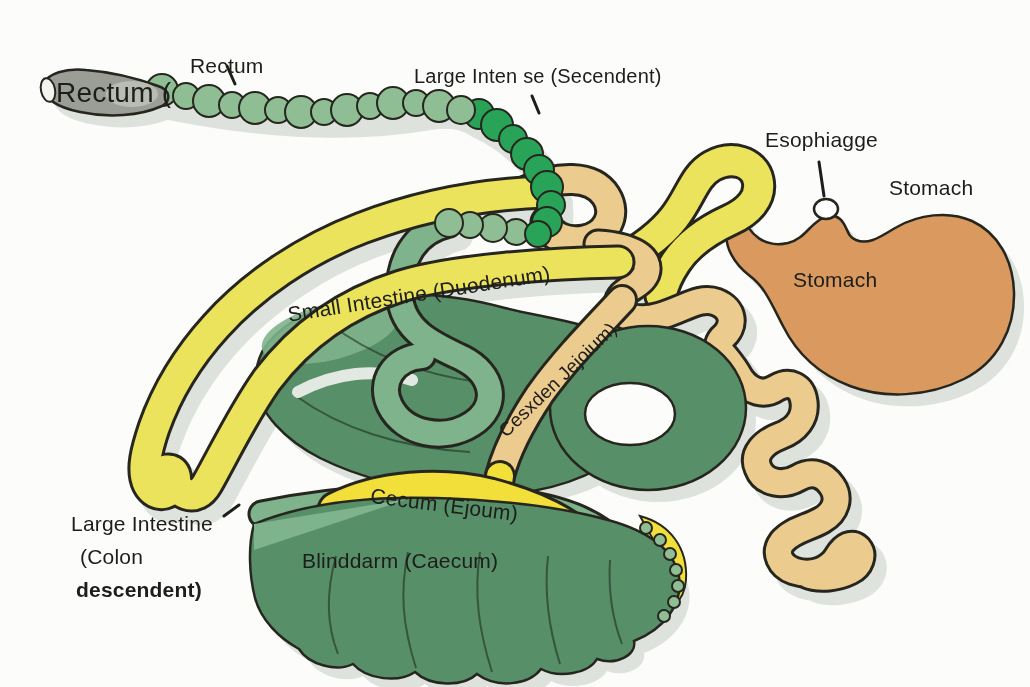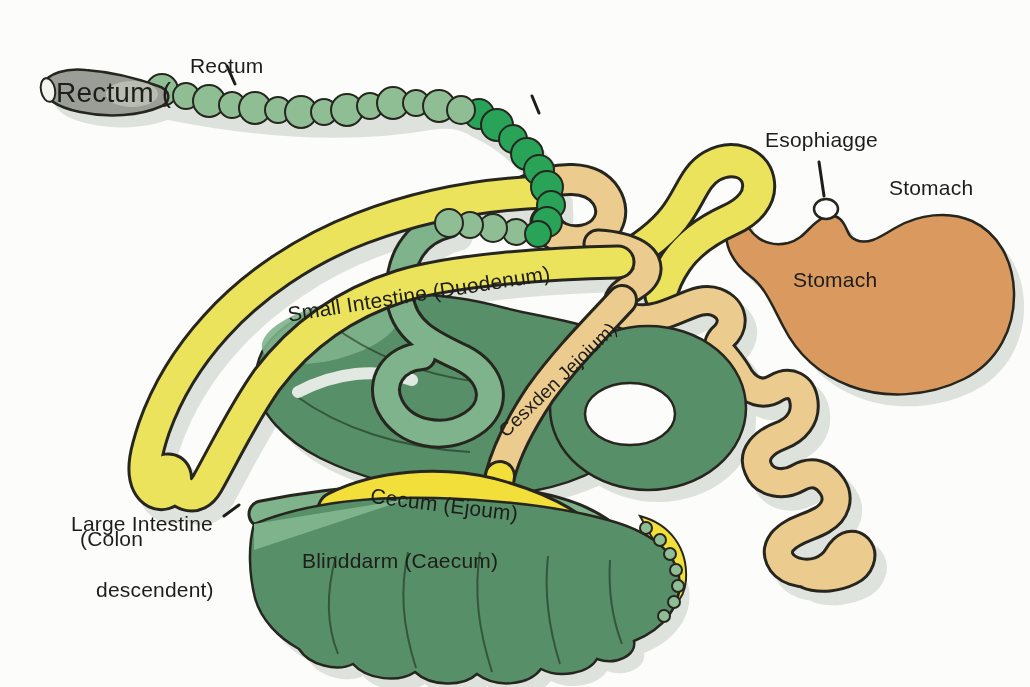--- a/index.html
+++ b/index.html
@@ -176,23 +176,24 @@
   </g>
 
   <path class="ptr" d="M 227,66 L 235,84"></path>
   <path class="ptr" d="M 532,96 L 539,113"></path>
   <path class="ptr" d="M 819,162 L 824,196"></path>
   <path class="ptr" d="M 224,516 L 239,505"></path>
 </svg>
 
 <div class="lbl" style="left:56px;top:77px;font-size:28px;">Rectum (</div>
 <div class="lbl" style="left:190px;top:40px;margin-top:14px;">Rectum</div>
+<div class="lbl" style="left:414px;top:65px;font-size:20px;">Large Inten se (Secendent)</div>
 <div class="lbl" style="left:765px;top:128px;">Esophiagge</div>
 <div class="lbl" style="left:889px;top:176px;">Stomach</div>
 <div class="lbl" style="left:793px;top:268px;">Stomach</div>
 <div class="lbl" style="left:286px;top:303px;transform:rotate(-9deg);transform-origin:0 0;">Small Intestine (Duodenum)</div>
 <div class="lbl" style="left:558px;top:380px;font-size:19px;transform:translate(-50%,-50%) rotate(-44deg);">Cesxden Jejoium)</div>
 <div class="lbl" style="left:372px;top:484px;transform:rotate(7deg);transform-origin:0 0;">Cecum (Ejoum)</div>
 <div class="lbl" style="left:302px;top:549px;">Blinddarm (Caecum)</div>
 <div class="lbl" style="left:71px;top:512px;">Large Intestine</div>
-<div class="lbl" style="left:80px;top:527px;">(Colon</div>
-<div class="lbl" style="left:96px;top:578px;">descendent)</div>
+<div class="lbl" style="left:80px;top:545px;">(Colon</div>
+<div class="lbl" style="left:76px;top:578px;font-weight:bold;">descendent)</div>
 </div>
 
 </body></html>

